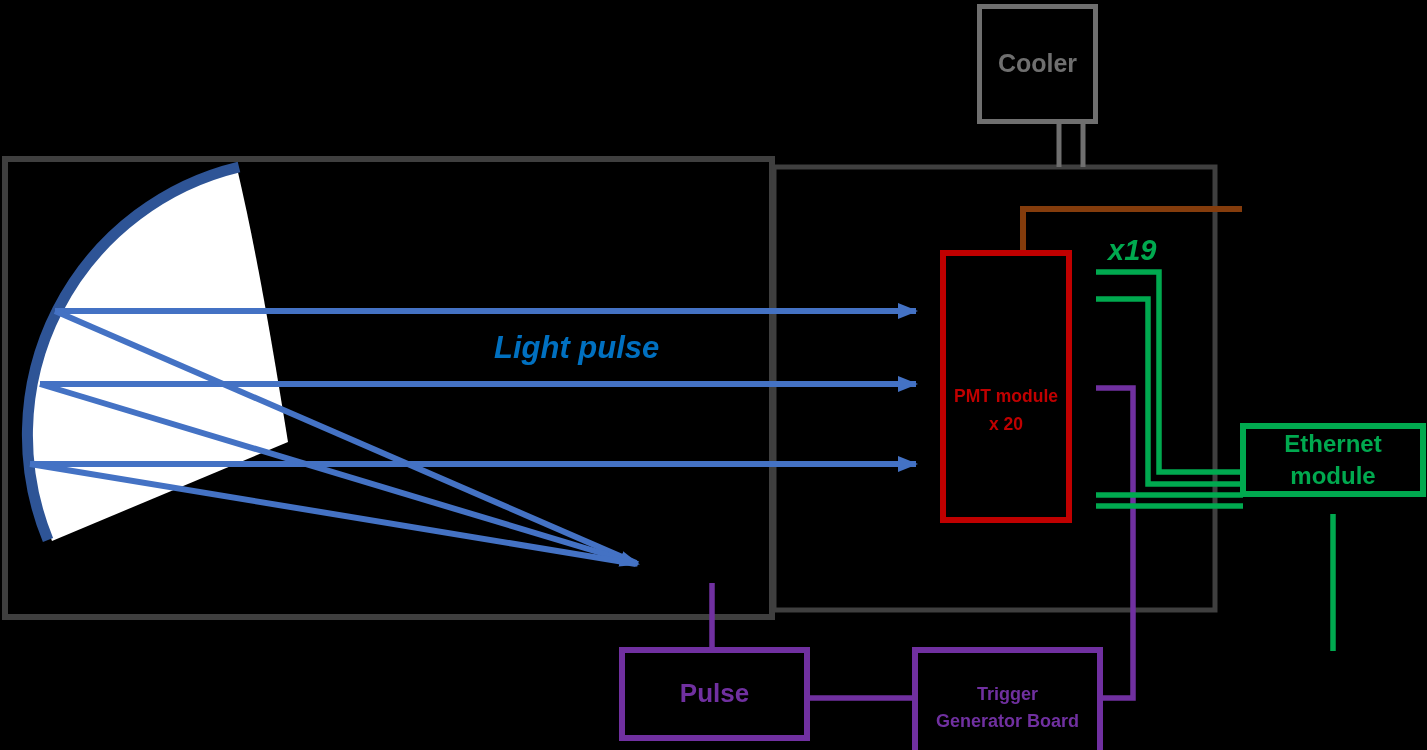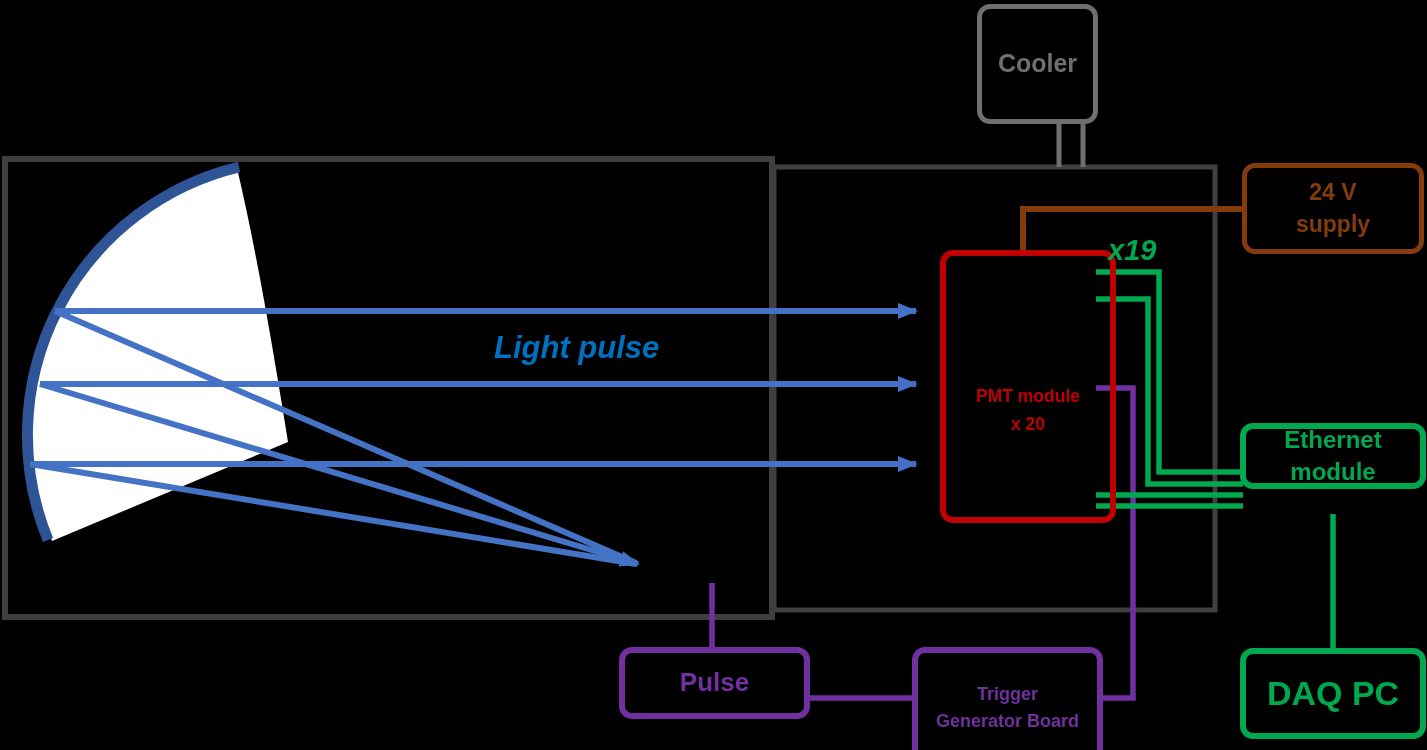--- a/index.html
+++ b/index.html
@@ -5,28 +5,28 @@
   html,body{margin:0;padding:0;background:#000;}
   #stage{
     position:relative;width:1427px;height:750px;overflow:hidden;
     background:var(--c-bg,#000);
     font-family:"Liberation Sans",sans-serif;
   }
   svg{position:absolute;left:0;top:0;}
   .box{
     position:absolute;box-sizing:border-box;display:flex;flex-direction:column;
     align-items:center;justify-content:center;text-align:center;font-weight:bold;
-    background:transparent;line-height:1.35;border-radius:13px;
+    background:transparent;line-height:1.35;
   }
   .box-cooler{left:977px;top:4px;width:121px;height:120px;border:5px solid var(--c-cooler);color:var(--c-cooler);font-size:25px;}
   .box-supply{left:1242px;top:163px;width:182px;height:91px;border:5px solid var(--c-brown);color:var(--c-brown);font-size:23px;}
-  .box-pmt{left:940px;top:250px;width:176px;height:273px;border:6px solid var(--c-red);color:var(--c-red);font-size:17.5px;padding-top:46px;line-height:1.6;}
-  .box-ethernet{left:1240px;top:423px;width:186px;height:66px;border:6px solid var(--c-green);color:var(--c-green);font-size:24px;}
+  .box-pmt{left:940px;top:250px;width:132px;height:273px;border:6px solid var(--c-red);color:var(--c-red);font-size:17.5px;padding-top:46px;line-height:1.6;}
+  .box-ethernet{left:1240px;top:423px;width:186px;height:74px;border:6px solid var(--c-green);color:var(--c-green);font-size:24px;}
   .box-daq{left:1240px;top:648px;width:186px;height:91px;border:6px solid var(--c-green);color:var(--c-green);font-size:34px;}
-  .box-pg{left:619px;top:647px;width:191px;height:72px;border:6px solid var(--c-purple);color:var(--c-purple);font-size:26px;}
+  .box-pg{left:619px;top:647px;width:191px;height:94px;border:6px solid var(--c-purple);color:var(--c-purple);font-size:26px;}
   .box-tib{left:912px;top:647px;width:191px;height:121px;border:6px solid var(--c-purple);color:var(--c-purple);font-size:18px;line-height:1.5;}
   .floating-label{position:absolute;font-weight:bold;white-space:nowrap;font-style:italic;}
   .label-lightpulse{left:494px;top:330px;font-size:31px;color:var(--c-bluetext);}
   .label-x19{left:1108px;top:234px;font-size:29px;color:var(--c-green);}
   
   .enclosure{stroke:var(--c-enclosure);fill:none;}
   .cooler-wire{stroke:var(--c-cooler);stroke-width:5;fill:none;}
   .brown-wire{stroke:var(--c-brown);stroke-width:6;fill:none;}
   .purple-wire{stroke:var(--c-purple);stroke-width:5.5;fill:none;}
   .green-wire{stroke:var(--c-green);stroke-width:5.5;fill:none;}
@@ -73,38 +73,31 @@
     <line class="ray" x1="30" y1="464" x2="916" y2="464" marker-end="url(#arrowhead)"></line>
     <line class="ray" x1="55" y1="311" x2="636" y2="563"></line>
     <line class="ray" x1="40" y1="384" x2="638" y2="564" marker-end="url(#arrowhead)"></line>
     <line class="ray" x1="30" y1="464" x2="636" y2="564"></line>
   </svg>
 
   <div class="box box-cooler">
     <span>Cooler</span>
   </div>
 
-  <div class="box box-supply">
-    <span>24 V</span>
-    <span>supply</span>
-  </div>
 
   <div class="box box-pmt">
     <span>PMT module</span>
     <span>x 20</span>
   </div>
 
   <div class="box box-ethernet">
     <span>Ethernet</span>
     <span>module</span>
   </div>
 
-  <div class="box box-daq">
-    <span>DAQ PC</span>
-  </div>
 
   <div class="box box-pg">
     <span>Pulse</span>
   </div>
 
   <div class="box box-tib">
     <span>Trigger</span>
     <span>Generator Board</span>
   </div>
 

